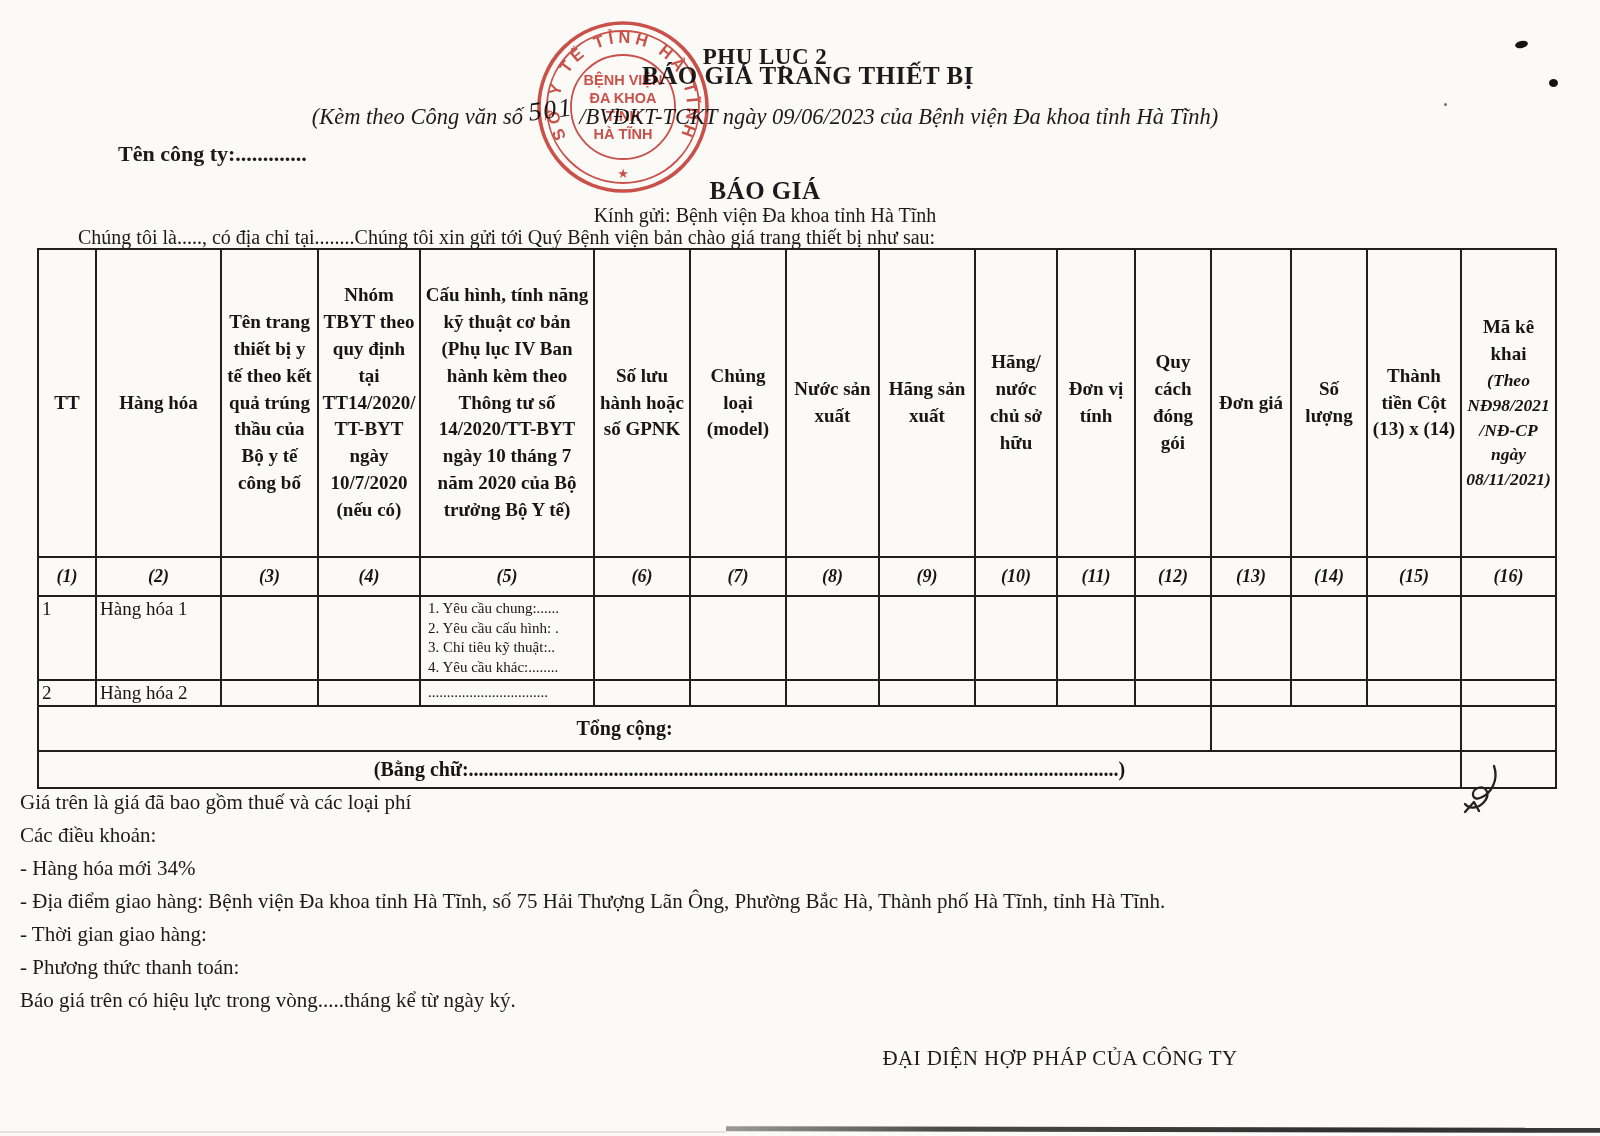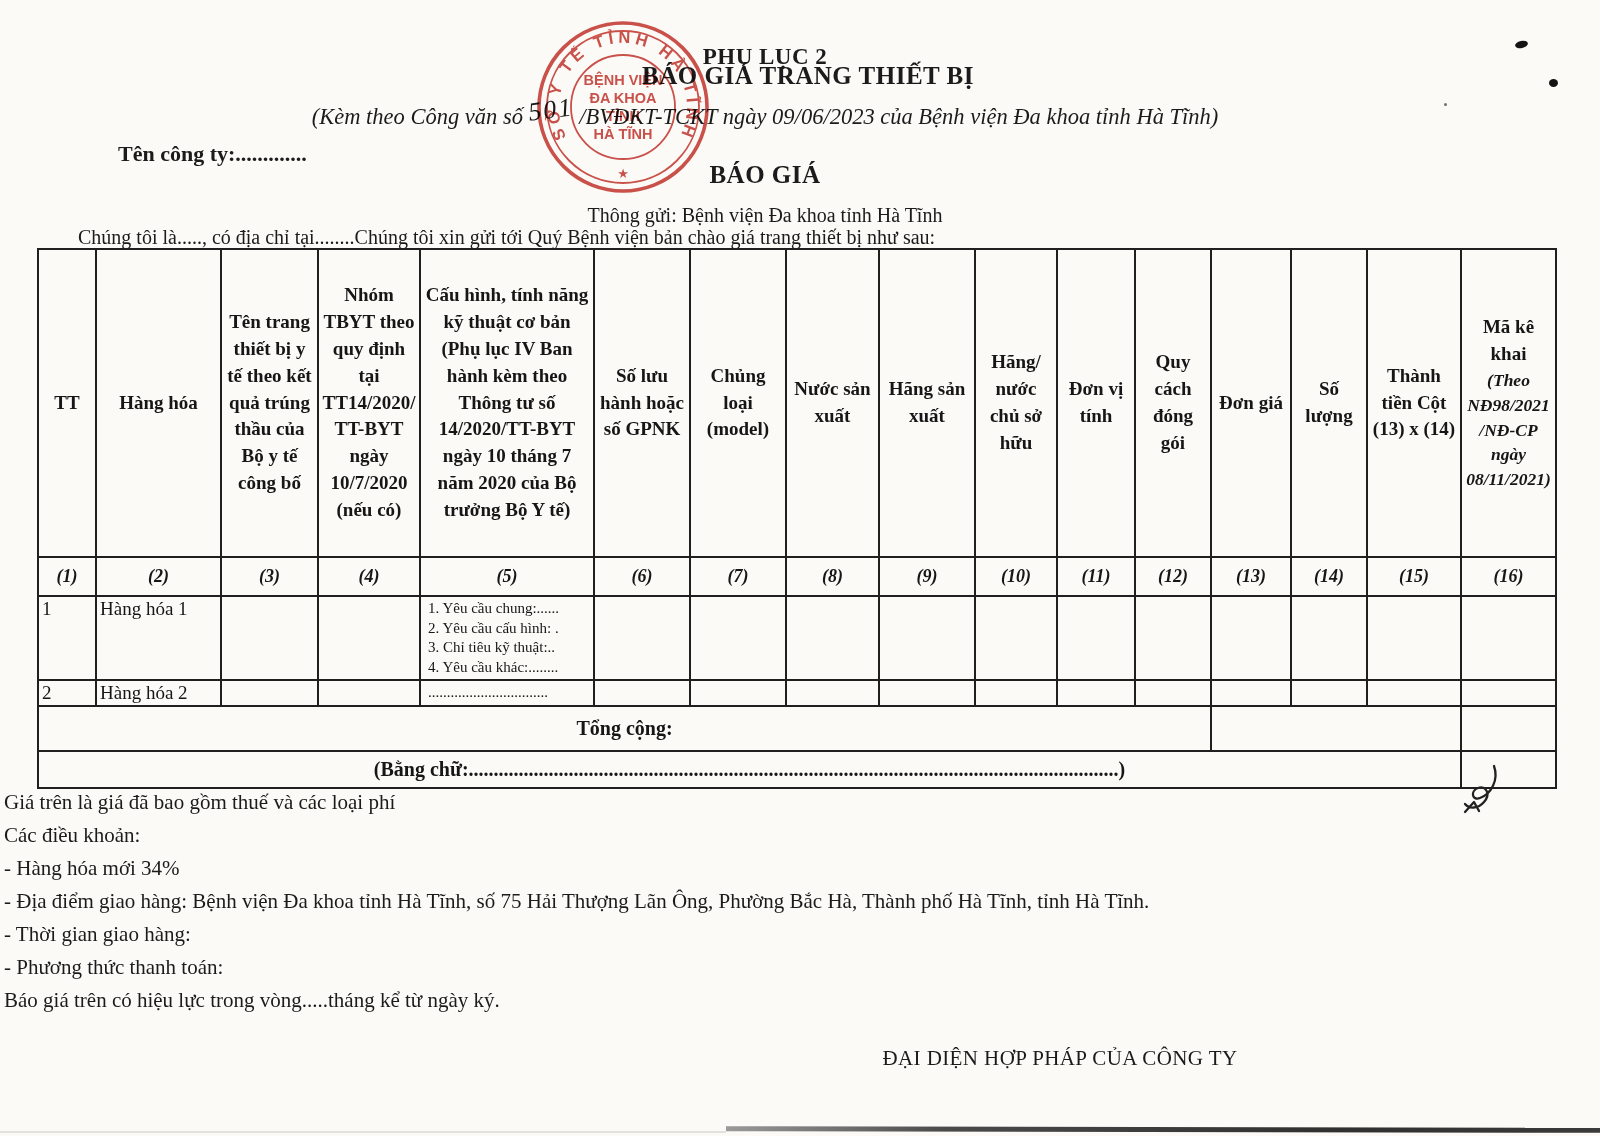--- a/index.html
+++ b/index.html
@@ -9,21 +9,21 @@
     font-family:"Liberation Serif", serif; color:#1b1b1b;
   }
   .abs{position:absolute;}
   .center-line{left:0; width:1530px; text-align:center;}
   .t-appendix{top:44px; font-size:23px; font-weight:bold; letter-spacing:.5px;}
   .t-doc{top:62px; font-size:25px; font-weight:bold; letter-spacing:.5px;padding-left:43px;}
   .t-sub{top:101px; font-size:22.5px; font-style:italic;}
   .handwrit{display:inline-block; font-size:26px; font-style:italic;
     transform:rotate(-7deg) translateY(-6px); letter-spacing:2px; font-weight:normal;}
   .t-company{top:141px; left:118px; font-size:22px; font-weight:bold;}
-  .t-quote{top:161px; font-size:25px; font-weight:bold; letter-spacing:.5px;}
+  .t-quote{top:177px; font-size:25px; font-weight:bold; letter-spacing:.5px;}
   .t-salut{top:204px; font-size:20px;}
   .t-intro{top:226px; left:78px; font-size:20px;}
 
   
   .stamp{left:535px; top:19px; width:176px; height:176px; opacity:.88; mix-blend-mode:multiply;}
 
   
   table.quote{
     position:absolute; left:37px; top:248px;
     border-collapse:collapse; table-layout:fixed; width:1518px;
@@ -42,21 +42,21 @@
     font-size:18px; font-weight:bold; font-style:italic; text-align:center;
     vertical-align:middle;
   }
   tr.item td{font-size:19px; vertical-align:top; text-align:left;}
   tr.item td.spec{font-size:15px; line-height:1.3; padding:2px 7px;}
   tr.total td{font-size:20px; vertical-align:middle;}
   .lbl-total{font-weight:bold; text-align:center; font-size:20.5px;}
   .lbl-words{font-weight:bold; text-align:center; font-size:20px; white-space:nowrap;}
 
   
-  .footer{top:786px; left:4px; font-size:21px; line-height:33px;}
+  .footer{top:786px; left:20px; font-size:21px; line-height:33px;}
   .signature{top:1046px; left:770px; width:580px; text-align:center;
     font-size:21px; letter-spacing:.4px;}
 
   
   .squiggle{left:1458px; top:762px; width:50px; height:58px;}
   .speck{background:#141414; border-radius:50%;}
   .speck1{left:1515px; top:41px; width:13px; height:7px; transform:rotate(-12deg);}
   .speck2{left:1549px; top:79px; width:9px; height:8px;}
   .speck3{left:1444px; top:103px; width:3px; height:3px; opacity:.6;}
   .scanbar{left:726px; top:1127px; width:874px; height:5px;
@@ -71,21 +71,21 @@
 
   <div class="abs center-line t-appendix">PHỤ LỤC 2</div>
   <div class="abs center-line t-doc">BÁO GIÁ TRANG THIẾT BỊ</div>
   <div class="abs center-line t-sub">
     <span>(Kèm theo Công văn số</span>
     <span class="handwrit">501</span>
     <span>/BVĐKT-TCKT ngày 09/06/2023 của Bệnh viện Đa khoa tỉnh Hà Tĩnh)</span>
   </div>
   <div class="abs t-company">Tên công ty:.............</div>
   <div class="abs center-line t-quote">BÁO GIÁ</div>
-  <div class="abs center-line t-salut">Thông gửi: Bệnh viện Đa khoa tỉnh Hà Tĩnh</div>
+  <div class="abs center-line t-salut">Kính gửi: Bệnh viện Đa khoa tỉnh Hà Tĩnh</div>
   <div class="abs t-intro">Chúng tôi là....., có địa chỉ tại........Chúng tôi xin gửi tới Quý Bệnh viện bản chào giá trang thiết bị như sau:</div>
 
   <svg class="abs stamp" viewBox="0 0 176 176">
     <defs>
       <path id="stampArc" d="M 32.6 120 A 64 64 0 1 1 143.4 120" fill="none"></path>
     </defs>
     <circle cx="88" cy="88" r="84" fill="none" stroke="#c53a33" stroke-width="3.6"></circle>
     <circle cx="88" cy="88" r="76" fill="none" stroke="#c53a33" stroke-width="1.8"></circle>
     <circle cx="88" cy="88" r="52" fill="none" stroke="#c53a33" stroke-width="1.8"></circle>
     <text font-family="Liberation Sans, sans-serif" font-size="16.5" font-weight="bold" fill="#c53a33" letter-spacing="1.5">

